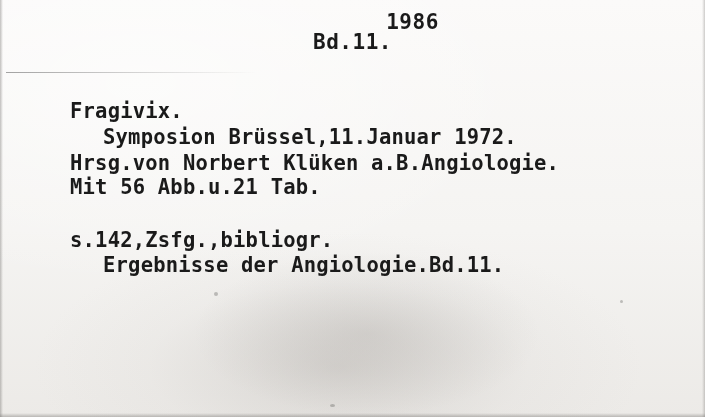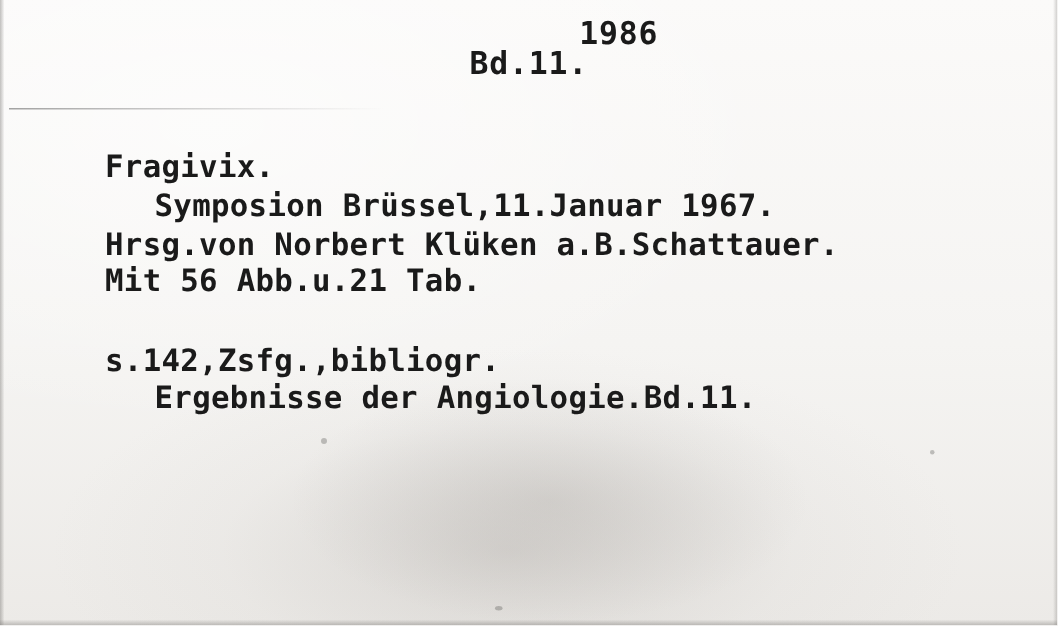--- a/index.html
+++ b/index.html
@@ -127,23 +127,23 @@
   <div id="rule-top"></div>
 
   <div class="text-layer">
 
     <div class="hdr" id="hdr-year">1986</div>
 
     <div class="hdr" id="hdr-band">Bd.11.</div>
 
     <div class="body-line" id="l1">Fragivix.</div>
 
-    <div class="body-line" id="l2">Symposion Brüssel,11.Januar 1967.</div>
+    <div class="body-line" id="l2">Symposion Brüssel,11.Januar 1972.</div>
 
-    <div class="body-line" id="l3">Hrsg.von Norbert Klüken a.B.Schattauer.</div>
+    <div class="body-line" id="l3">Hrsg.von Norbert Klüken a.B.Angiologie.</div>
 
     <div class="body-line" id="l4">Mit 56 Abb.u.21 Tab.</div>
 
 
     <div class="body-line" id="l6">s.142,Zsfg.,bibliogr.</div>
 
     <div class="body-line" id="l7">Ergebnisse der Angiologie.Bd.11.</div>
   </div>
 
   <div id="speck1"></div>

